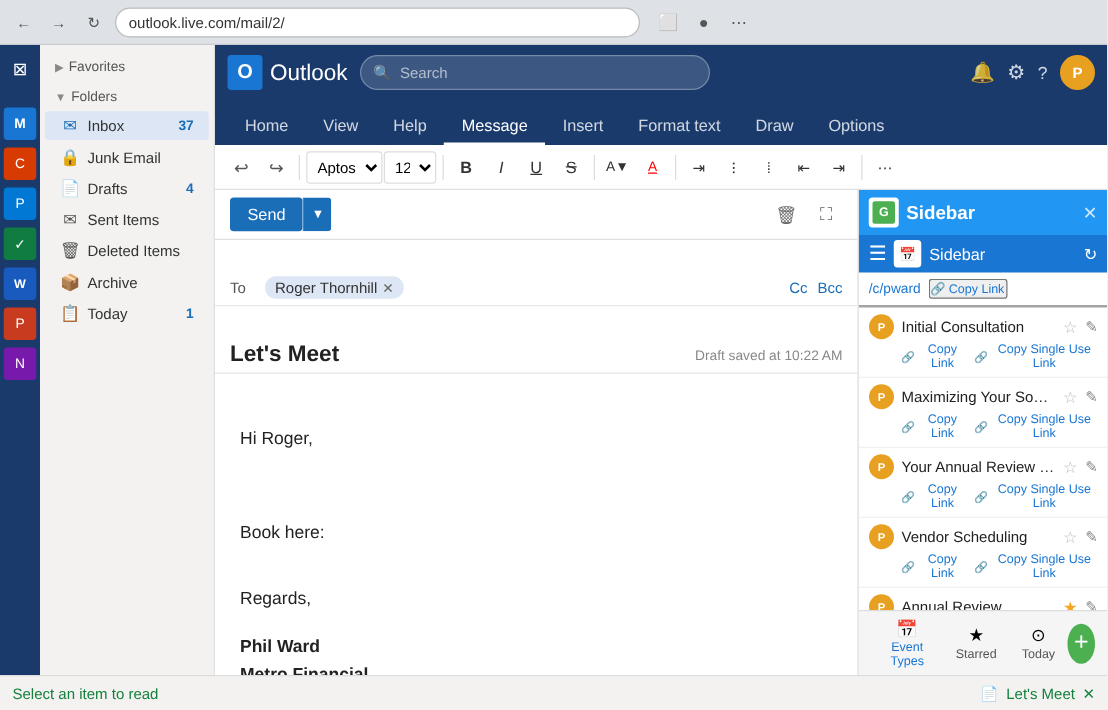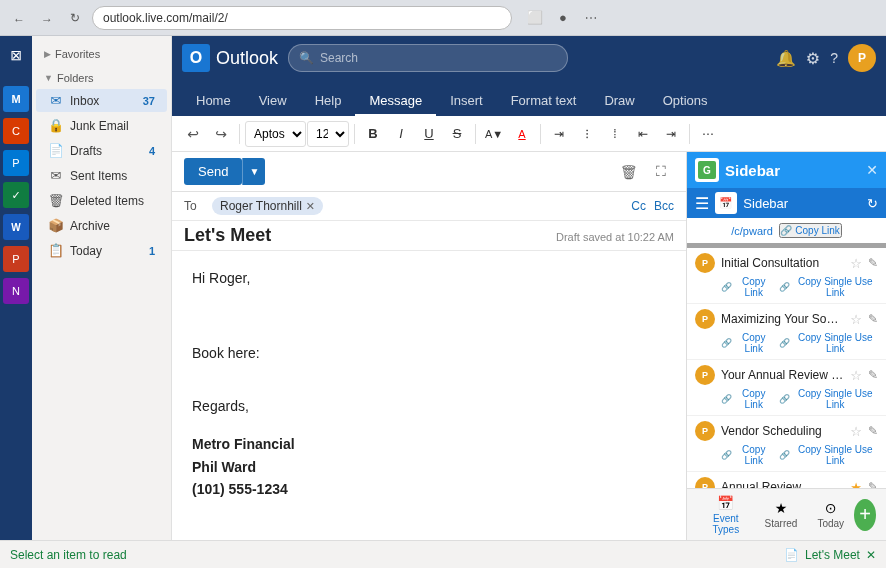--- a/index.html
+++ b/index.html
@@ -52,21 +52,21 @@
     .font-select { height: 26px; border: 1px solid #ddd; border-radius: 3px; font-size: 12px; padding: 0 4px; background: white; cursor: pointer; }
     .font-size-select { width: 42px; height: 26px; border: 1px solid #ddd; border-radius: 3px; font-size: 12px; padding: 0 4px; background: white; cursor: pointer; }
     .format-btn { width: 26px; height: 26px; border: none; background: none; cursor: pointer; display: flex; align-items: center; justify-content: center; font-size: 13px; color: #333; border-radius: 3px; }
     .format-btn.bold { font-weight: bold; }
     .format-btn.italic { font-style: italic; }
     .format-btn.underline { text-decoration: underline; }
     .format-btn.strikethrough { text-decoration: line-through; }
 
     
     .email-area { display: flex; flex: 1; overflow: hidden; }
-    .email-compose { flex: 1; display: flex; flex-direction: column; background: white; overflow: hidden; }
+    .email-compose { flex: 1; display: flex; flex-direction: column; background: white; overflow: hidden; gap: 24px; }
 
     .email-header-bar { display: flex; align-items: center; padding: 6px 12px; border-bottom: 1px solid #e0e0e0; gap: 8px; }
     .send-btn { background: #1a6eb8; color: white; border: none; border-radius: 3px; padding: 6px 14px; font-size: 13px; cursor: pointer; display: flex; align-items: center; gap: 0; }
     .send-dropdown { background: #1a6eb8; color: white; border: none; border-radius: 0 3px 3px 0; padding: 6px 6px; font-size: 10px; cursor: pointer; border-left: 1px solid rgba(255,255,255,0.3); }
     .header-icons-right { margin-left: auto; display: flex; gap: 6px; }
     .header-icon-btn { width: 26px; height: 26px; border: none; background: none; cursor: pointer; display: flex; align-items: center; justify-content: center; font-size: 14px; color: #666; border-radius: 3px; }
 
     .email-to-row { display: flex; align-items: center; padding: 5px 12px; border-bottom: 1px solid #e8e8e8; gap: 8px; }
     .to-label { font-size: 12px; color: #555; min-width: 20px; }
     .to-recipient { display: flex; align-items: center; gap: 4px; font-size: 13px; color: #333; justify-content: flex-end; }
@@ -93,21 +93,21 @@
     .gr-header { background: #2196f3; display: flex; align-items: center; padding: 6px 8px; gap: 6px; }
     .gr-logo { width: 24px; height: 24px; background: white; border-radius: 3px; display: flex; align-items: center; justify-content: center; }
     .gr-logo-inner { width: 18px; height: 18px; background: #4caf50; border-radius: 2px; display: flex; align-items: center; justify-content: center; }
     .gr-title { color: white; font-size: 15px; font-weight: 600; flex: 1; }
     .gr-close { color: rgba(255,255,255,0.8); cursor: pointer; font-size: 14px; background: none; border: none; }
     .gr-subheader { background: #1976d2; display: flex; align-items: center; padding: 4px 8px; gap: 6px; }
     .gr-menu-btn { color: white; cursor: pointer; font-size: 16px; background: none; border: none; }
     .gr-calendar-icon { width: 22px; height: 22px; background: white; border-radius: 3px; display: flex; align-items: center; justify-content: center; font-size: 12px; }
     .gr-sub-title { color: white; font-size: 13px; flex: 1; }
     .gr-refresh-btn { color: white; cursor: pointer; font-size: 13px; background: none; border: none; }
-    .gr-user-row { padding: 5px 8px; display: flex; align-items: center; gap: 6px; border-bottom: 5px solid #a3a3a3; justify-content: center; }
+    .gr-user-row { padding: 5px 8px; display: flex; align-items: center; gap: 6px; border-bottom: 2px solid #a3a3a3; }
     .gr-user-text { font-size: 11px; color: #1976d2; }
     .gr-copy-link-small { font-size: 10px; color: #1976d2; cursor: pointer; display: flex; align-items: center; gap: 2px; }
     .gr-items-list { flex: 1; overflow-y: auto; }
     .gr-item { padding: 5px 8px; border-bottom: 1px solid #f0f0f0; }
     .gr-item-header { display: flex; align-items: center; gap: 6px; margin-bottom: 3px; }
     .gr-avatar { width: 20px; height: 20px; border-radius: 50%; background: #e8a020; display: flex; align-items: center; justify-content: center; font-size: 9px; color: white; font-weight: bold; flex-shrink: 0; }
     .gr-item-name { font-size: 12px; color: #222; flex: 1; overflow: hidden; text-overflow: ellipsis; white-space: nowrap; }
     .gr-star { font-size: 13px; color: #bbb; cursor: pointer; }
     .gr-star.starred { color: #f5a623; }
     .gr-edit { font-size: 12px; color: #888; cursor: pointer; }
@@ -303,22 +303,22 @@
           </div>
 
           <div class="email-body">
             <p>Hi Roger,</p>
             <br>
             <br>
             <p>Book here:</p>
             <br>
             <p>Regards,</p>
             <div class="email-signature">
+              <p>Phil Ward</p>
               <p>Metro Financial</p>
-              <p>Phil Ward</p>
               <p>(101) 555-1234</p>
             </div>
           </div>
         </div>
 
         <div class="greminders-sidebar">
 
           <div class="gr-header">
             <div class="gr-logo">
               <div class="gr-logo-inner">

